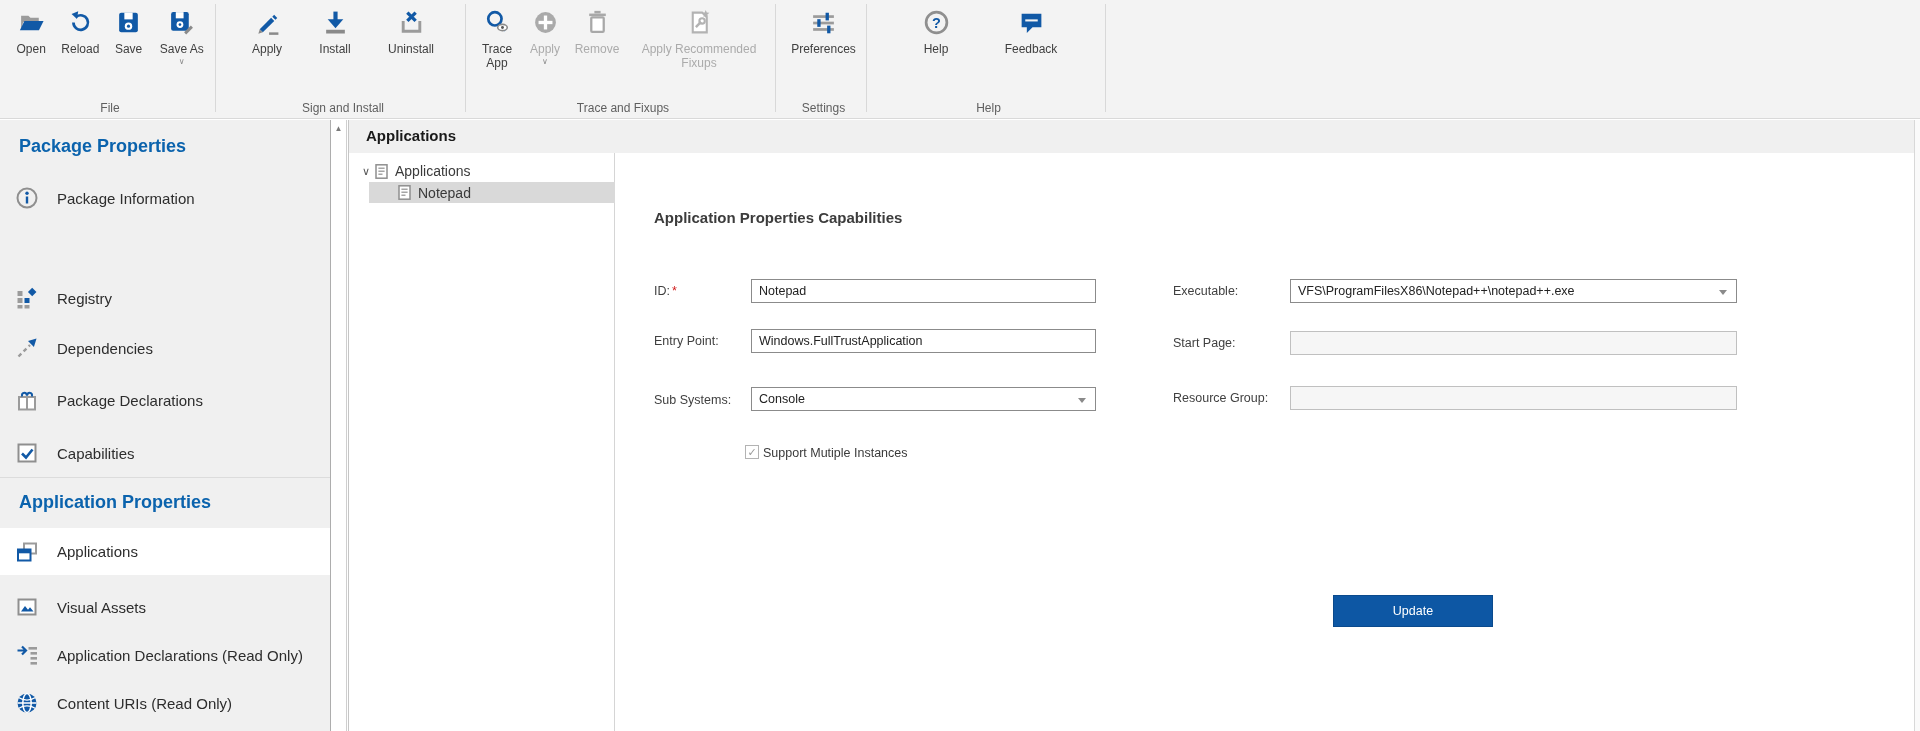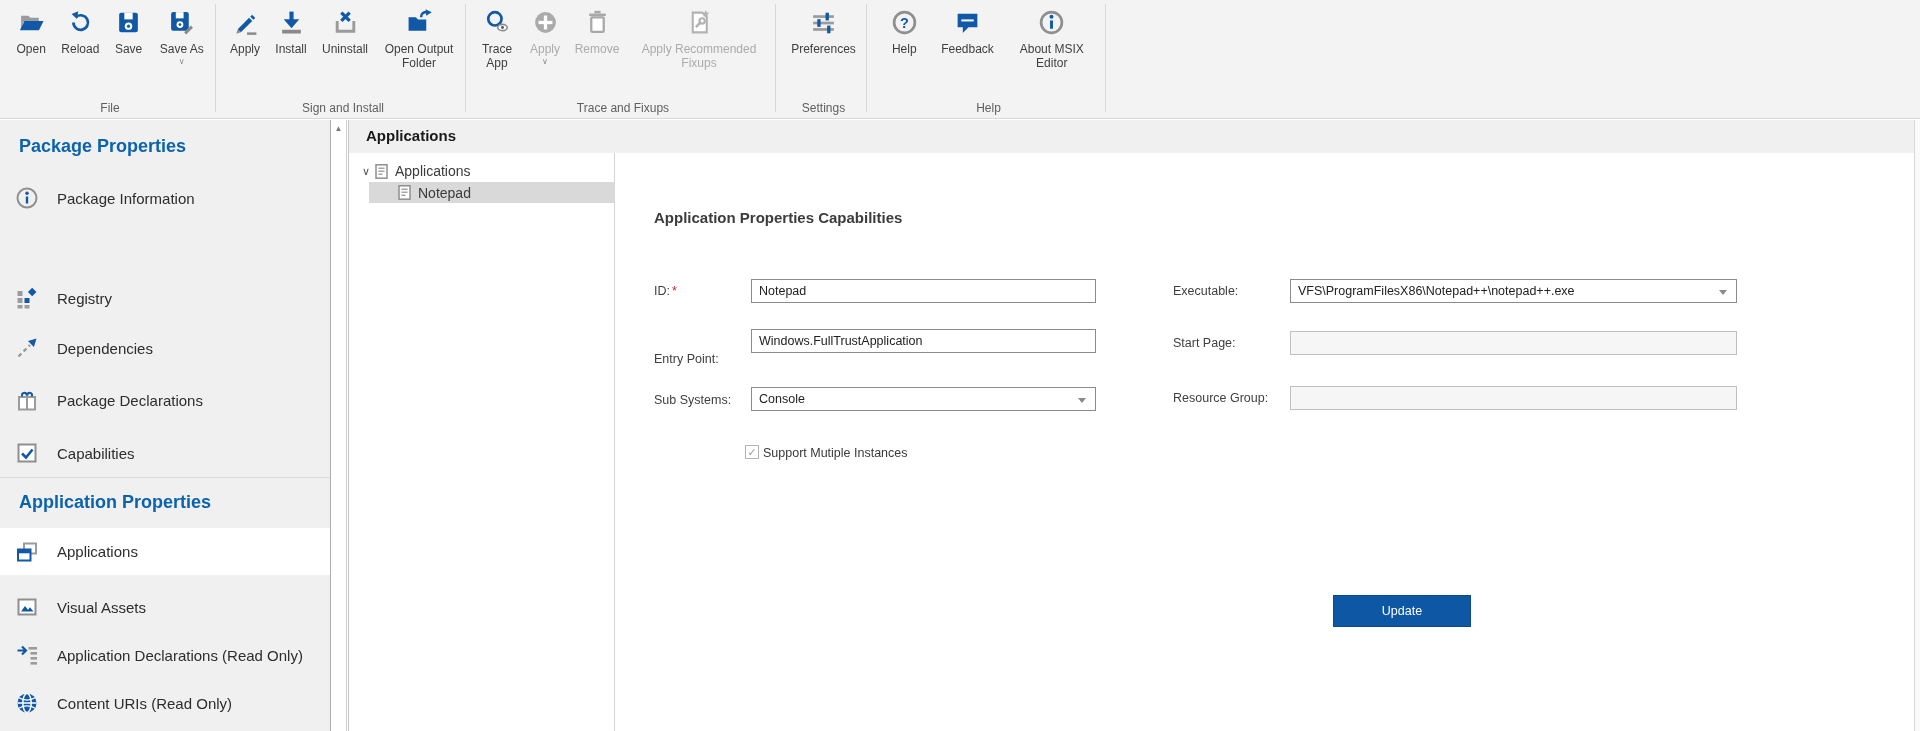--- a/index.html
+++ b/index.html
@@ -58,21 +58,21 @@
   .tbox { position:absolute; height:24px; background:#fff; border:1px solid #8b8b8b;
     font-family:"Liberation Sans", sans-serif; font-size:12.5px; color:#222; padding:0 7px; }
   .tbox:disabled, .tbox.disabled { background:#f6f6f6; border:1px solid #c0c0c0; }
   .combo { position:absolute; height:24px; background:#fff; border:1px solid #8b8b8b;
     font-size:12.5px; color:#222; display:flex; align-items:center; padding:0 7px; cursor:pointer; }
   .combo .combo-arrow { position:absolute; right:9px; top:10px; width:0; height:0;
     border-left:4px solid transparent; border-right:4px solid transparent; border-top:5px solid #8a8a8a; }
   .checkbox { position:absolute; width:14px; height:14px; background:#fff; border:1px solid #b3b3b3;
     font-size:11px; line-height:13px; text-align:center; color:#9a9a9a; cursor:pointer; }
   .cb-label { position:absolute; font-size:12.5px; color:#3a3a3a; }
-  .update-btn { position:absolute; left:984px; top:475px; width:138px; height:32px;
+  .update-btn { position:absolute; left:984px; top:475px; width:160px; height:32px;
     background:#0d57a4; border:1px solid #0a4a8d; color:#fff; font-size:12.5px;
     display:flex; align-items:center; justify-content:center; cursor:pointer; }
 
   
   .right-scrollbar { position:absolute; left:1914px; top:120px; width:6px; height:611px;
     background:#fafafa; border-left:1px solid #d8d8d8; }
 </style>
 </head>
 <body>
 
@@ -151,30 +151,20 @@
         <span class="rlabel">Install</span>
       </div>
       <div class="rbtn" style="width:58px">
         <span class="ricon">
           <svg width="27" height="27" viewBox="0 0 26 26">
               <path d="M5 11.5 v10 h16 v-10" fill="none" stroke="#9b9b9b" stroke-width="2.8"></path>
               <path d="M9 3.5 l8 8 M17 3.5 l-8 8" stroke="#1159a6" stroke-width="3.2"></path>
             </svg>
         </span>
         <span class="rlabel">Uninstall</span>
-      </div>
-      <div class="rbtn" style="width:86px">
-        <span class="ricon">
-          <svg width="27" height="27" viewBox="0 0 26 26">
-              <path d="M2.5 21 V8 h7 l2 2 h8 v11 Z" fill="#1159a6"></path>
-              <path d="M14.5 8 C14.5 4 17.5 2.8 20 2.8" fill="none" stroke="#1159a6" stroke-width="2.4"></path>
-              <path d="M18.8 0.2 l6 3 -5.3 3.4 Z" fill="#1159a6"></path>
-            </svg>
-        </span>
-        <span class="rlabel">Open Output Folder</span>
       </div>
     </div>
     <div class="rcaption">Sign and Install</div>
   </div>
   <div class="rsep" style="left:465px"></div>
 
   <div class="rgroup" style="left:472px; width:302px;">
     <div class="rbuttons">
       <div class="rbtn" style="width:46px">
         <span class="ricon">
@@ -256,30 +246,20 @@
         <span class="rlabel">Help</span>
       </div>
       <div class="rbtn" style="width:62px">
         <span class="ricon">
           <svg width="27" height="27" viewBox="0 0 26 26">
               <path d="M3.5 4.5 h19 v13 h-8.5 l-5.5 5.5 v-5.5 h-5 Z" fill="#1159a6"></path>
               <rect x="7" y="10" width="12" height="2" fill="#f3f3f3"></rect>
             </svg>
         </span>
         <span class="rlabel">Feedback</span>
-      </div>
-      <div class="rbtn" style="width:84px">
-        <span class="ricon">
-          <svg width="27" height="27" viewBox="0 0 26 26">
-              <circle cx="13" cy="13" r="10" fill="none" stroke="#8f8f8f" stroke-width="2.6"></circle>
-              <rect x="11.6" y="11" width="2.8" height="8" fill="#1159a6"></rect>
-              <circle cx="13" cy="7.4" r="1.9" fill="#1159a6"></circle>
-            </svg>
-        </span>
-        <span class="rlabel">About MSIX Editor</span>
       </div>
     </div>
     <div class="rcaption">Help</div>
   </div>
   <div class="rsep" style="left:1105px"></div>
 </div>
 
 <div class="sidebar">
   <div class="side-heading" style="top:16px">Package Properties</div>
 
@@ -424,21 +404,21 @@
     <span>ID:</span><span class="req">*</span>
   </div>
   <input class="tbox" style="left: 402px; top: 159px; width: 345px;" value="Notepad">
 
   <div class="flabel" style="left:824px; top:164px;">Executable:</div>
   <div class="combo" style="left:941px; top:159px; width:447px;">
     <span>VFS\ProgramFilesX86\Notepad++\notepad++.exe</span>
     <span class="combo-arrow"></span>
   </div>
 
-  <div class="flabel" style="left:305px; top:232px;">Entry Point:</div>
+  <div class="flabel" style="left:305px; top:214px;">Entry Point:</div>
   <input class="tbox" style="left: 402px; top: 209px; width: 345px;" value="Windows.FullTrustApplication">
 
   <div class="flabel" style="left:824px; top:216px;">Start Page:</div>
   <input class="tbox disabled" style="left: 941px; top: 211px; width: 447px;" disabled="" value="">
 
   <div class="flabel" style="left:305px; top:273px;">Sub Systems:</div>
   <div class="combo" style="left:402px; top:267px; width:345px;">
     <span>Console</span>
     <span class="combo-arrow"></span>
   </div>

